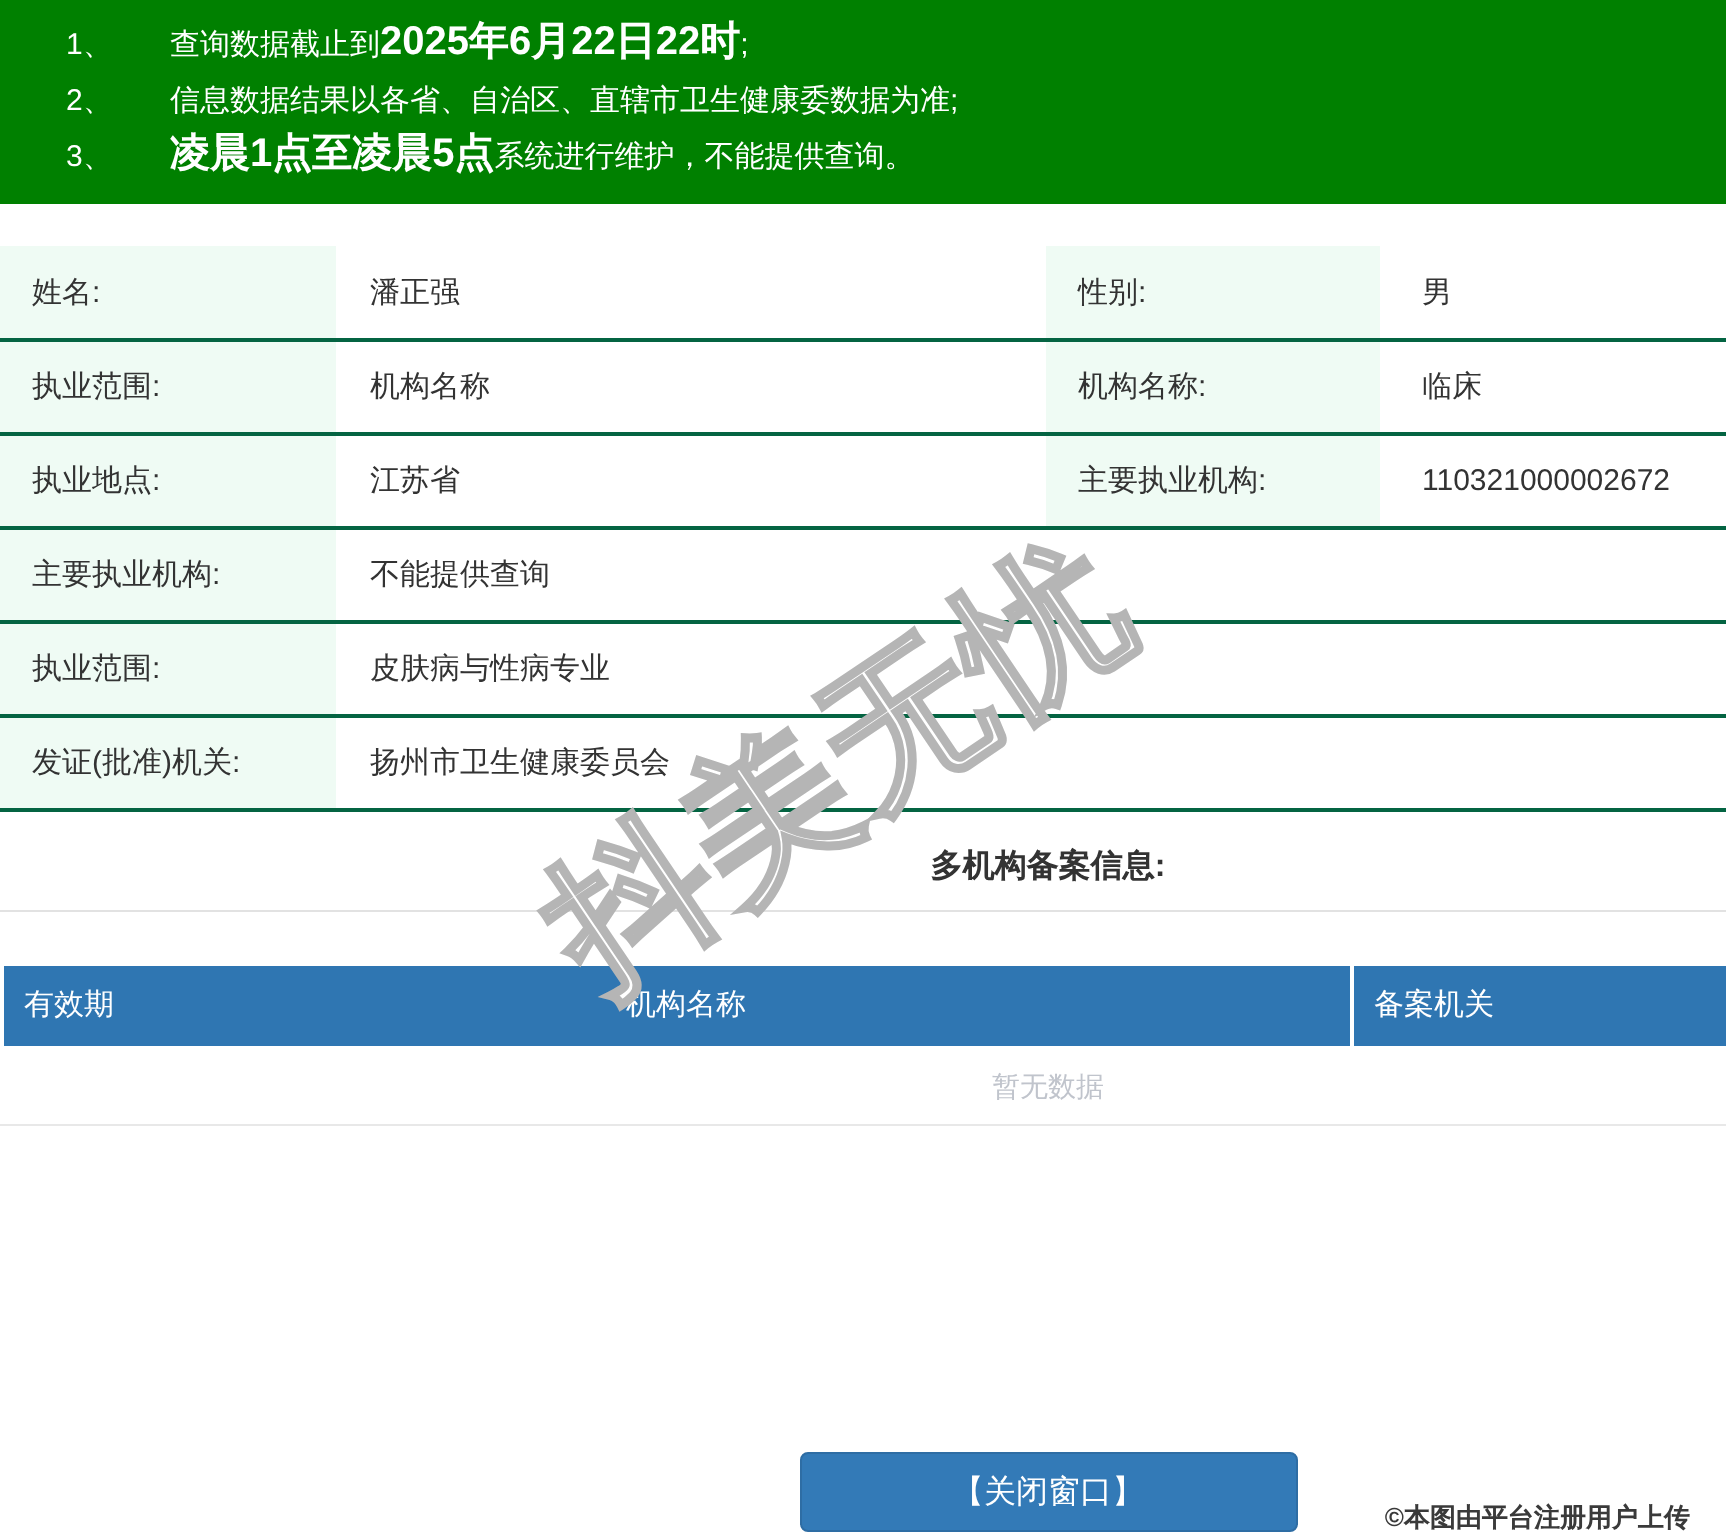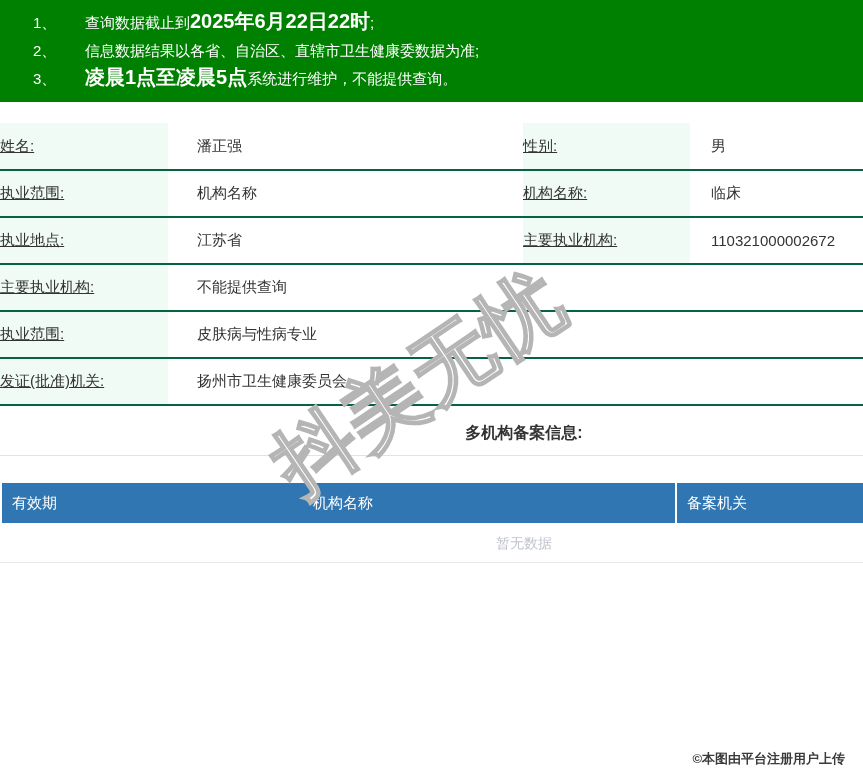--- a/index.html
+++ b/index.html
@@ -9,23 +9,23 @@
 
   
   .notice { background:#008000; color:#fff; padding:8px 0 10px 0; width:1048px; }
   .notice-line { line-height:27px; font-size:15px; padding-left:33px; }
   .notice-num { display:inline-block; width:52px; }
   .notice-line b { font-size:20px; }
 
   
   table.info { width:1048px; border-collapse:collapse; table-layout:fixed; margin-top:21px; }
   table.info td { height:47px; border-bottom:2px solid #046442; font-size:15px; vertical-align:middle; }
-  td.lbl { background:#effbf4; padding-left:0;text-decoration:underline; }
+  td.lbl { background:#effbf4; padding-left:16px; }
   td.lbl.plain { background:transparent; }
-  td.val { padding-left:29px; }
+  td.val { padding-left:17px; }
   td.val2 { padding-left:21px; }
 
   
   .section-title { width:1048px; height:50px; border-bottom:1px solid #e2e2e2;
                    text-align:center; font-weight:bold; font-size:16px; padding-top:17px; }
 
   .gap27 { height:27px; }
 
   
   .rec-header { width:1048px; height:40px; background:#2f76b2; display:flex; }
@@ -113,17 +113,18 @@
 
   <div class="gap27"></div>
 
   <div class="rec-header">
     <div class="rec-cell rec-c2">有效期</div>
     <div class="rec-cell rec-c1">机构名称</div>
     <div class="rec-cell rec-c3">备案机关</div>
   </div>
   <div class="rec-empty">暂无数据</div>
 
+  <button class="close-btn">【关闭窗口】</button>
 
 </div>
 
 <div class="wm-diagonal">抖美无忧</div>
 <div class="wm-bottom">©本图由平台注册用户上传</div>
 
 </body></html>

